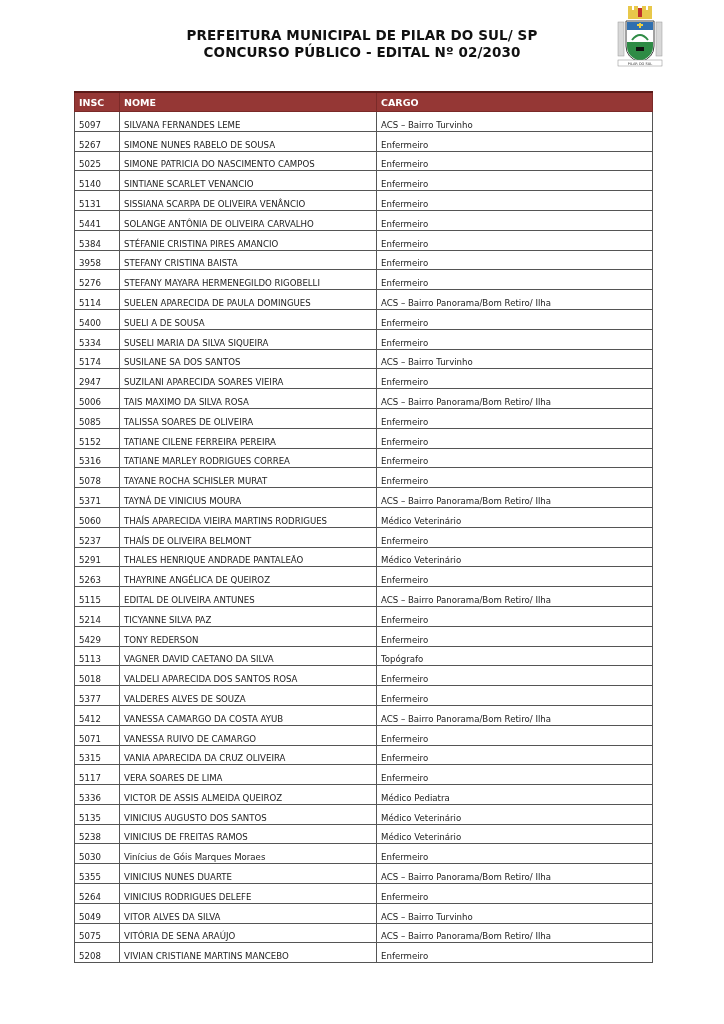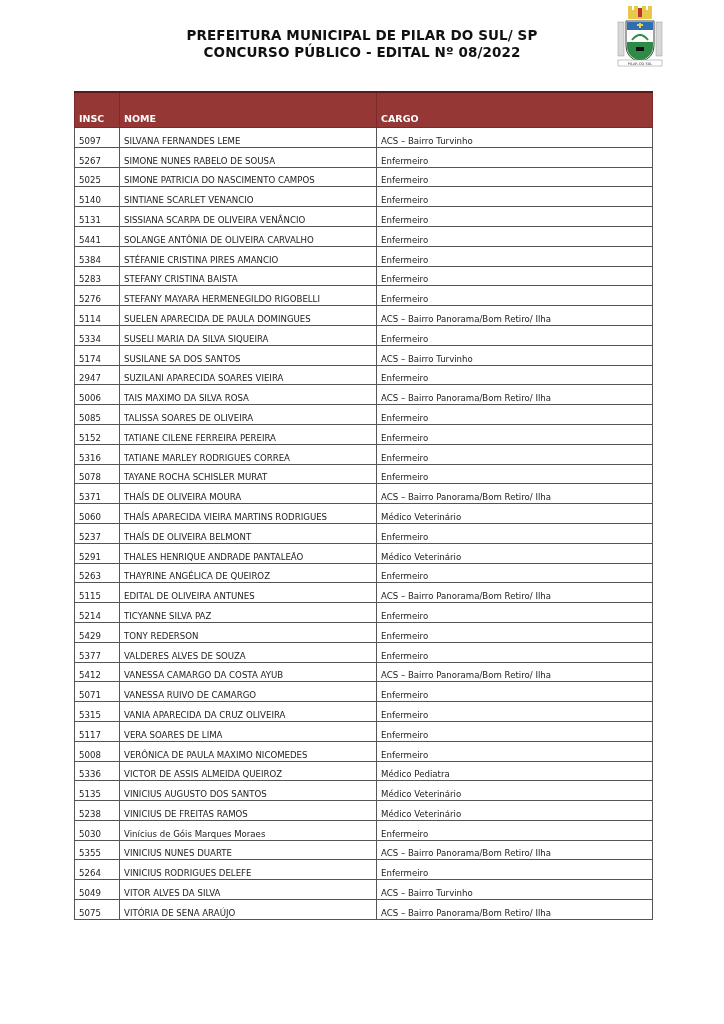--- a/index.html
+++ b/index.html
@@ -1,33 +1,33 @@
 <!DOCTYPE html>
 <html><head>
   <meta charset="utf-8">
   <style>
     html, body { margin: 0; padding: 0; background: #ffffff; }
     body { width: 724px; height: 1024px; position: relative; overflow: hidden; font-family: "DejaVu Sans", sans-serif; color: #111; }
     .title-block { position: absolute; left: 0; top: 27px; width: 724px; text-align: center; }
     .title-line { font-family: "DejaVu Sans", sans-serif; font-weight: bold; font-size: 13.5px; line-height: 17px; color: #111; letter-spacing: 0.1px; }
     .crest { position: absolute; left: 612px; top: 4px; width: 56px; height: 66px; }
     table.list { position: absolute; left: 74px; top: 91px; width: 578px; border-collapse: collapse; table-layout: fixed; }
-    table.list th { background: #953735; color: #ffffff; font-size: 9.5px; font-weight: bold; text-align: left; height: 18px; padding: 16px 0 0 4px; border: 1px solid #7a2a28; border-top: 2px solid #5a1a18; }
+    table.list th { background: #953735; color: #ffffff; font-size: 9.5px; font-weight: bold; text-align: left; height: 18px; padding: 0 0 0 4px; border: 1px solid #7a2a28; border-top: 2px solid #5a1a18; }
     table.list td { font-size: 8.6px; height: 17.8px; padding: 0 0 0 4px; border: 1px solid #555; vertical-align: bottom; padding-bottom: 1px; white-space: nowrap; overflow: hidden; color: #222; }
     table.list td.insc { border-right: 1px solid #555; margin-top: 28px; }
     col.c1 { width: 45px; }
     col.c2 { width: 257px; }
     col.c3 { width: 276px; }
   </style>
 </head>
 <body>
 
 <div class="title-block">
   <div class="title-line">PREFEITURA MUNICIPAL DE PILAR DO SUL/ SP</div>
-  <div class="title-line">CONCURSO PÚBLICO - EDITAL Nº 08/2022</div>
+  <div class="title-line">CONCURSO PÚBLICO - EDITAL Nº 02/2030</div>
 </div>
 
 <svg class="crest" viewBox="0 0 56 66">
 
   <rect x="16" y="6" width="24" height="9" fill="#e8c84a"></rect>
   <rect x="16" y="2" width="4" height="5" fill="#e8c84a"></rect>
   <rect x="22" y="2" width="4" height="5" fill="#e8c84a"></rect>
   <rect x="30" y="2" width="4" height="5" fill="#e8c84a"></rect>
   <rect x="36" y="2" width="4" height="5" fill="#e8c84a"></rect>
   <rect x="26" y="4" width="4" height="9" fill="#c0302a"></rect>
@@ -90,33 +90,38 @@
         <td class="insc">5441</td>
         <td class="nome">SOLANGE ANTÔNIA DE OLIVEIRA CARVALHO</td>
         <td class="cargo">Enfermeiro</td>
       </tr>
       <tr>
         <td class="insc">5384</td>
         <td class="nome">STÉFANIE CRISTINA PIRES AMANCIO</td>
         <td class="cargo">Enfermeiro</td>
       </tr>
       <tr>
-        <td class="insc">5283</td>
+        <td class="insc">3958</td>
         <td class="nome">STEFANY CRISTINA BAISTA</td>
         <td class="cargo">Enfermeiro</td>
       </tr>
       <tr>
         <td class="insc">5276</td>
         <td class="nome">STEFANY MAYARA HERMENEGILDO RIGOBELLI</td>
         <td class="cargo">Enfermeiro</td>
       </tr>
       <tr>
         <td class="insc">5114</td>
         <td class="nome">SUELEN APARECIDA DE PAULA DOMINGUES</td>
         <td class="cargo">ACS – Bairro Panorama/Bom Retiro/ Ilha</td>
+      </tr>
+      <tr>
+        <td class="insc">5400</td>
+        <td class="nome">SUELI A DE SOUSA</td>
+        <td class="cargo">Enfermeiro</td>
       </tr>
       <tr>
         <td class="insc">5334</td>
         <td class="nome">SUSELI MARIA DA SILVA SIQUEIRA</td>
         <td class="cargo">Enfermeiro</td>
       </tr>
       <tr>
         <td class="insc">5174</td>
         <td class="nome">SUSILANE SA DOS SANTOS</td>
         <td class="cargo">ACS – Bairro Turvinho</td>
@@ -146,21 +151,21 @@
         <td class="nome">TATIANE MARLEY RODRIGUES CORREA</td>
         <td class="cargo">Enfermeiro</td>
       </tr>
       <tr>
         <td class="insc">5078</td>
         <td class="nome">TAYANE ROCHA SCHISLER MURAT</td>
         <td class="cargo">Enfermeiro</td>
       </tr>
       <tr>
         <td class="insc">5371</td>
-        <td class="nome">THAÍS DE OLIVEIRA MOURA</td>
+        <td class="nome">TAYNÁ DE VINICIUS MOURA</td>
         <td class="cargo">ACS – Bairro Panorama/Bom Retiro/ Ilha</td>
       </tr>
       <tr>
         <td class="insc">5060</td>
         <td class="nome">THAÍS APARECIDA VIEIRA MARTINS RODRIGUES</td>
         <td class="cargo">Médico Veterinário</td>
       </tr>
       <tr>
         <td class="insc">5237</td>
         <td class="nome">THAÍS DE OLIVEIRA BELMONT</td>
@@ -185,20 +190,30 @@
         <td class="insc">5214</td>
         <td class="nome">TICYANNE SILVA PAZ</td>
         <td class="cargo">Enfermeiro</td>
       </tr>
       <tr>
         <td class="insc">5429</td>
         <td class="nome">TONY REDERSON</td>
         <td class="cargo">Enfermeiro</td>
       </tr>
       <tr>
+        <td class="insc">5113</td>
+        <td class="nome">VAGNER DAVID CAETANO DA SILVA</td>
+        <td class="cargo">Topógrafo</td>
+      </tr>
+      <tr>
+        <td class="insc">5018</td>
+        <td class="nome">VALDELI APARECIDA DOS SANTOS ROSA</td>
+        <td class="cargo">Enfermeiro</td>
+      </tr>
+      <tr>
         <td class="insc">5377</td>
         <td class="nome">VALDERES ALVES DE SOUZA</td>
         <td class="cargo">Enfermeiro</td>
       </tr>
       <tr>
         <td class="insc">5412</td>
         <td class="nome">VANESSA CAMARGO DA COSTA AYUB</td>
         <td class="cargo">ACS – Bairro Panorama/Bom Retiro/ Ilha</td>
       </tr>
       <tr>
@@ -207,25 +222,20 @@
         <td class="cargo">Enfermeiro</td>
       </tr>
       <tr>
         <td class="insc">5315</td>
         <td class="nome">VANIA APARECIDA DA CRUZ OLIVEIRA</td>
         <td class="cargo">Enfermeiro</td>
       </tr>
       <tr>
         <td class="insc">5117</td>
         <td class="nome">VERA SOARES DE LIMA</td>
-        <td class="cargo">Enfermeiro</td>
-      </tr>
-      <tr>
-        <td class="insc">5008</td>
-        <td class="nome">VERÔNICA DE PAULA MAXIMO NICOMEDES</td>
         <td class="cargo">Enfermeiro</td>
       </tr>
       <tr>
         <td class="insc">5336</td>
         <td class="nome">VICTOR DE ASSIS ALMEIDA QUEIROZ</td>
         <td class="cargo">Médico Pediatra</td>
       </tr>
       <tr>
         <td class="insc">5135</td>
         <td class="nome">VINICIUS AUGUSTO DOS SANTOS</td>
@@ -254,14 +264,19 @@
       <tr>
         <td class="insc">5049</td>
         <td class="nome">VITOR ALVES DA SILVA</td>
         <td class="cargo">ACS – Bairro Turvinho</td>
       </tr>
       <tr>
         <td class="insc">5075</td>
         <td class="nome">VITÓRIA DE SENA ARAÚJO</td>
         <td class="cargo">ACS – Bairro Panorama/Bom Retiro/ Ilha</td>
       </tr>
+      <tr>
+        <td class="insc">5208</td>
+        <td class="nome">VIVIAN CRISTIANE MARTINS MANCEBO</td>
+        <td class="cargo">Enfermeiro</td>
+      </tr>
     </tbody>
 </table>
 
 </body></html>

